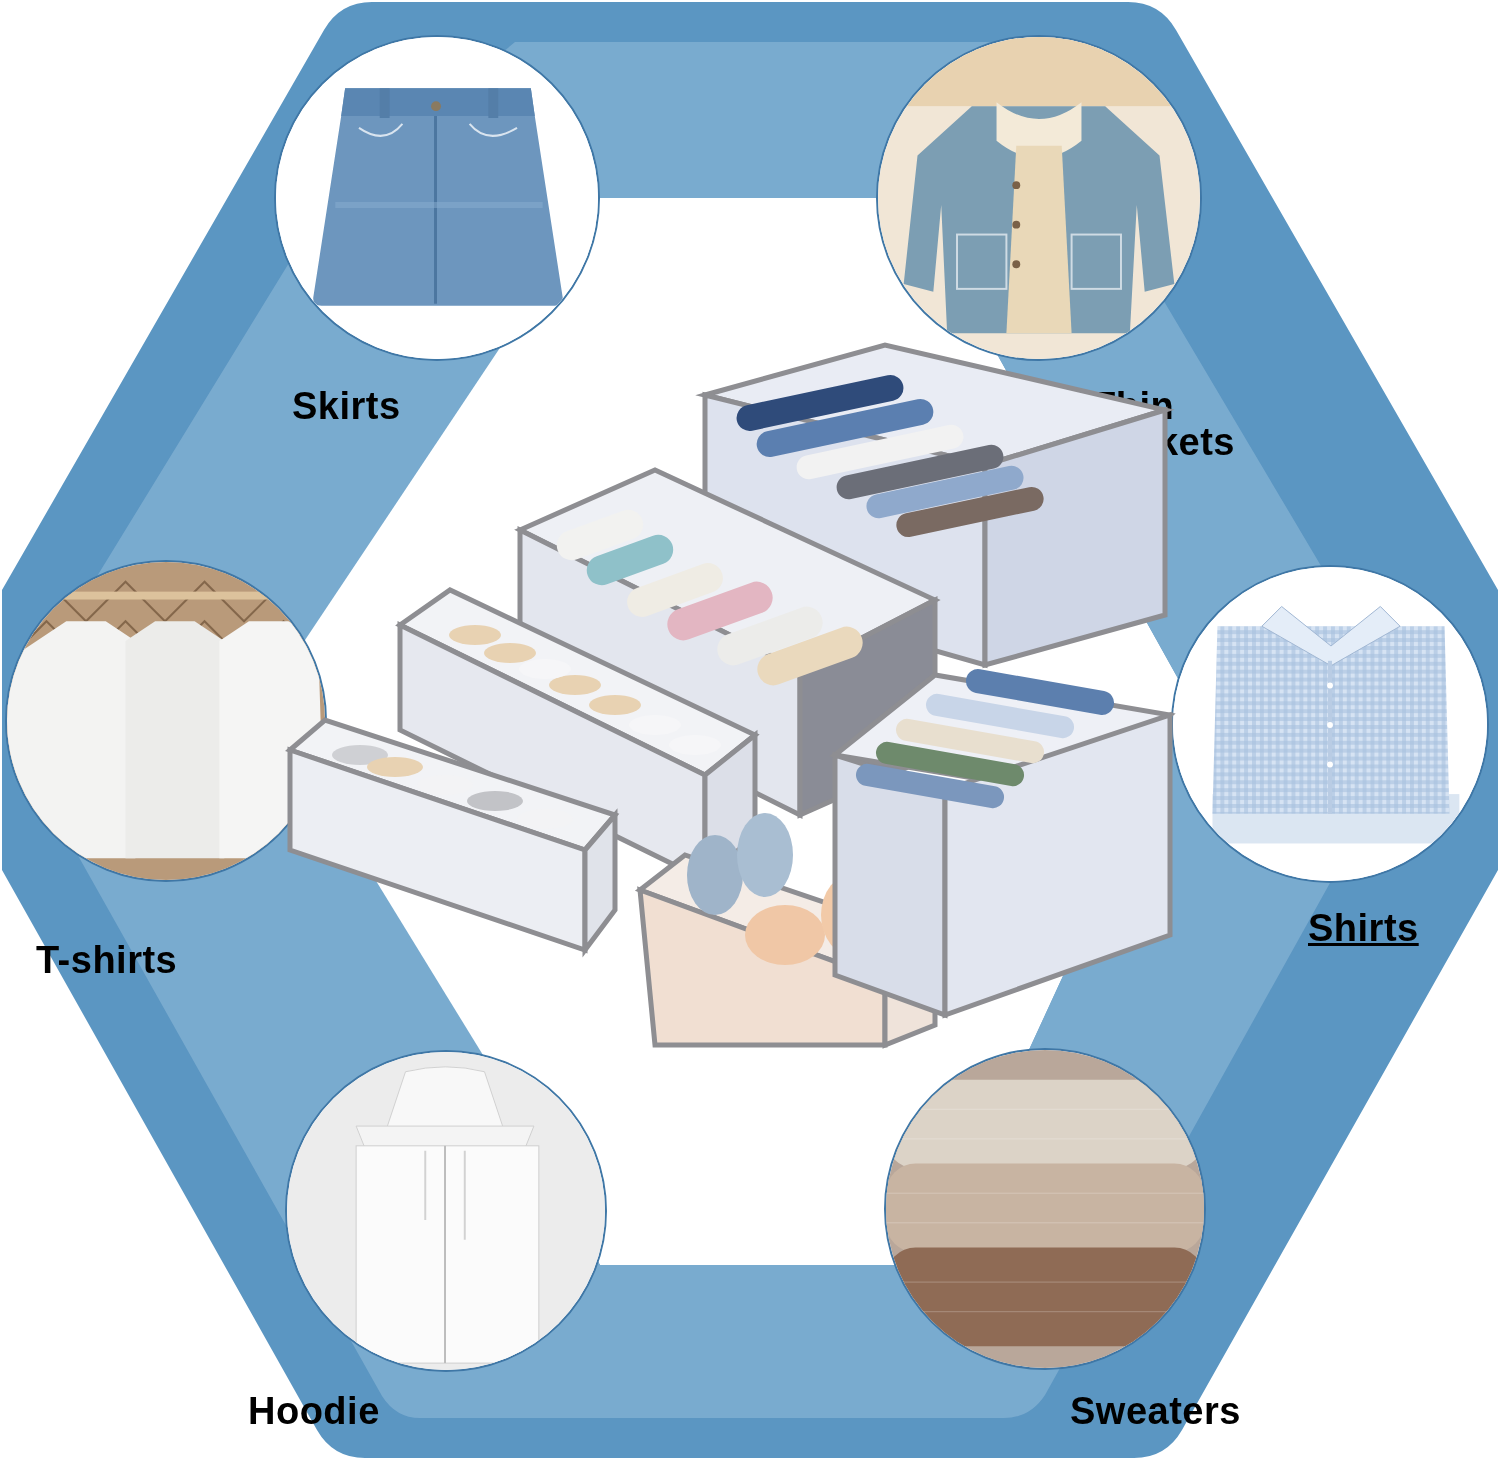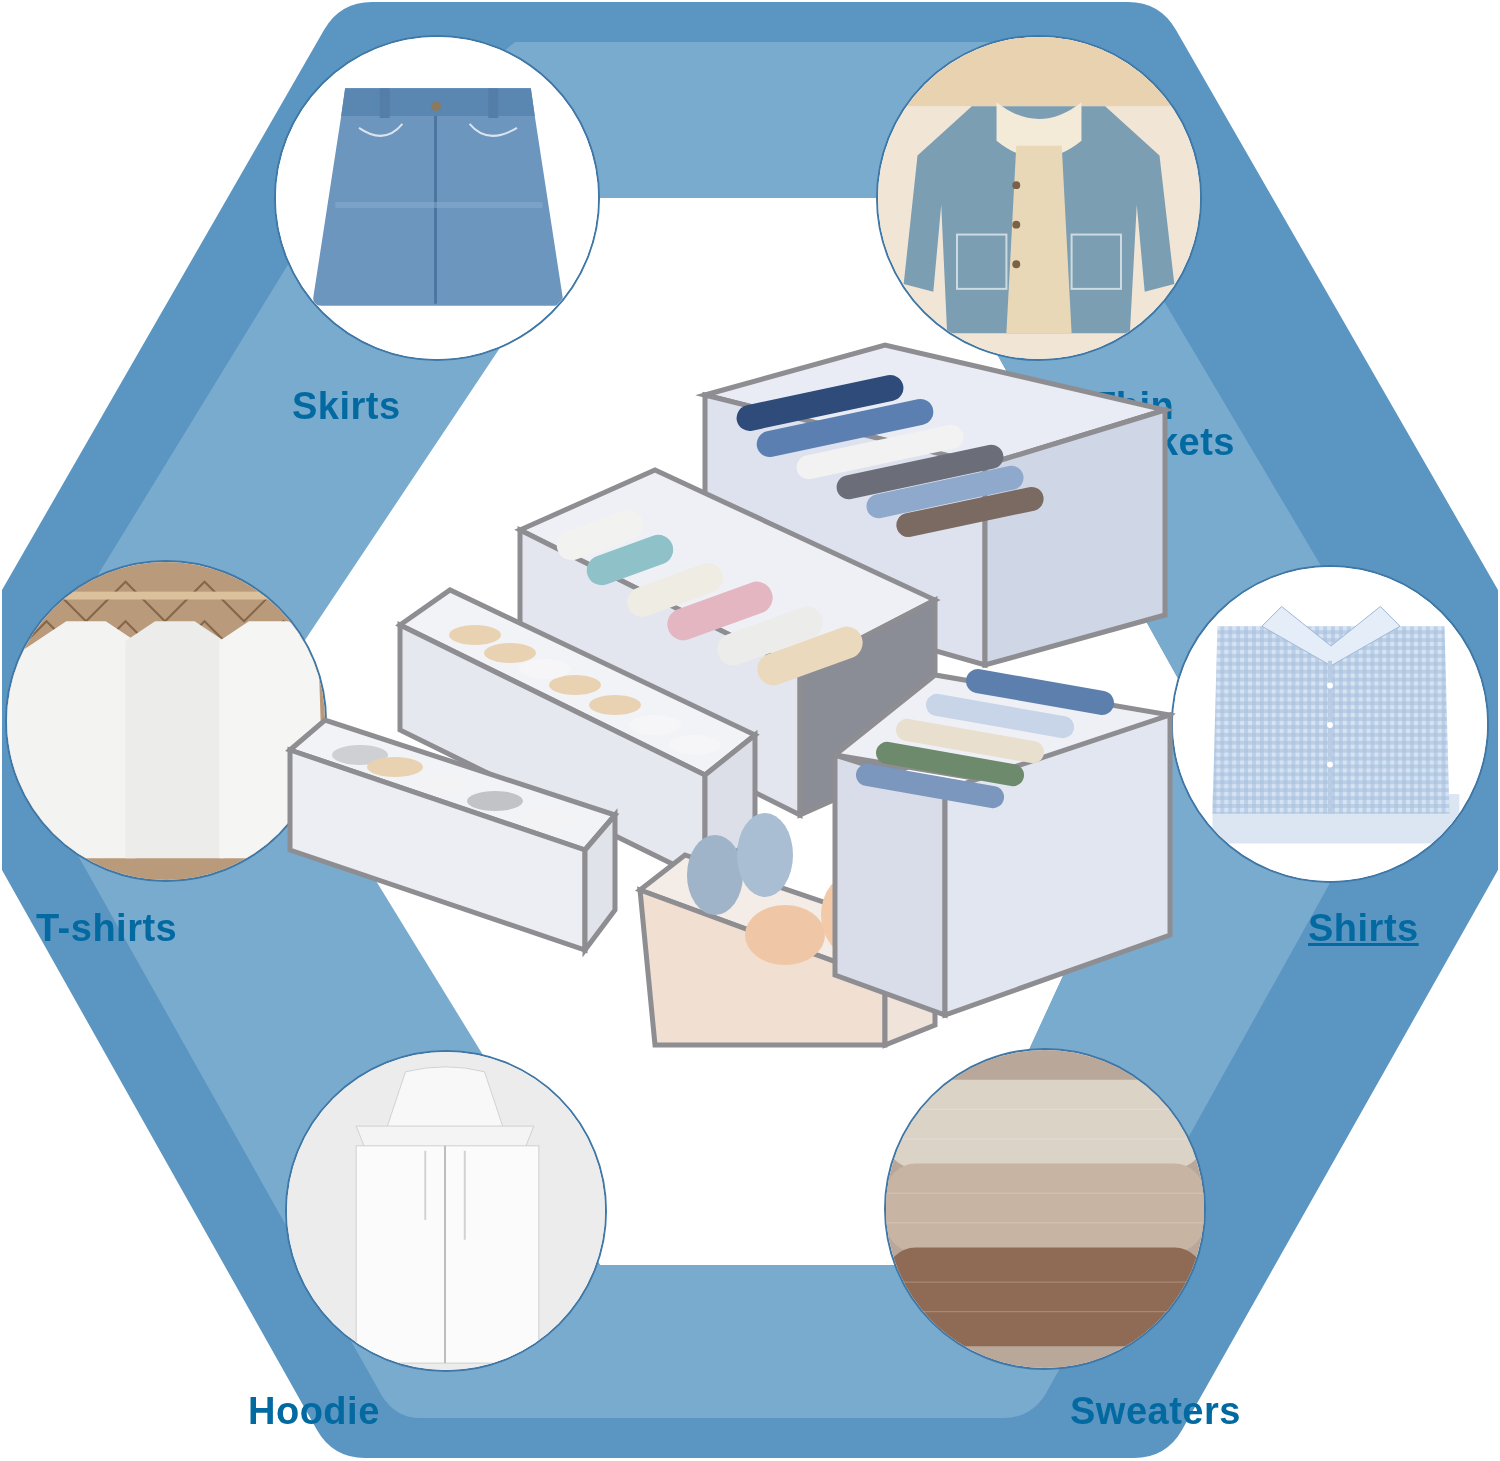--- a/index.html
+++ b/index.html
@@ -3,21 +3,21 @@
 <meta charset="utf-8">
 <style>
   html, body { margin: 0; padding: 0; background: #ffffff; }
   body { width: 1500px; height: 1461px; position: relative; overflow: hidden;
          font-family: "Liberation Sans", "DejaVu Sans", sans-serif; }
   .stage { position: absolute; left: 0; top: 0; width: 1500px; height: 1461px; }
   .hex-svg { position: absolute; left: 0; top: 0; }
   .photo { position: absolute; border-radius: 50%; overflow: hidden;
            border: 2px solid #3f77a6; background: #ffffff; box-sizing: border-box; }
   .photo svg { display: block; width: 100%; height: 100%; }
-  .label { position: absolute; color: #0369a1; font-weight: 700; font-size: 38px;
+  .label { position: absolute; color: #000000; font-weight: 700; font-size: 38px;
            letter-spacing: 0.5px; line-height: 36px; white-space: pre; }
   .boxes { position: absolute; left: 285px; top: 335px; width: 900px; height: 715px; }
 </style>
 </head>
 <body>
 
 <div class="stage">
 
   <svg class="hex-svg" width="1500" height="1461" viewBox="0 0 1500 1461">
 
@@ -69,21 +69,21 @@
       <g stroke="#6e5238" stroke-width="2" fill="none" opacity="0.7">
         <path d="M0 60 L40 20 L80 60 L120 20 L160 60 L200 20 L240 60 L280 20 L322 60"></path>
         <path d="M0 100 L40 60 L80 100 L120 60 L160 100 L200 60 L240 100 L280 60 L322 100"></path>
       </g>
       <rect x="30" y="30" width="270" height="8" fill="#dcc29c"></rect>
       <path d="M30 80 L60 60 L100 60 L130 80 L130 300 L0 300 L0 100 Z" fill="#f3f3f2"></path>
       <path d="M120 80 L150 60 L190 60 L220 80 L240 120 L220 300 L120 300 Z" fill="#ececea"></path>
       <path d="M215 80 L245 60 L285 60 L315 80 L322 300 L215 300 Z" fill="#f5f5f4"></path>
     </svg>
   </div>
-  <div class="label" style="left:36px; top:910px;text-align:right;">T-shirts</div>
+  <div class="label" style="left:36px; top:942px;text-align:right;">T-shirts</div>
 
   <div class="photo" style="left:1171px; top:565px; width:318px; height:318px;">
     <svg viewBox="0 0 318 318">
       <rect width="318" height="318" fill="#ffffff"></rect>
       <defs>
         <pattern id="gingham" width="8" height="8" patternUnits="userSpaceOnUse">
           <rect width="8" height="8" fill="#d6e3f3"></rect>
           <rect width="4" height="8" fill="#a9c1e0" opacity="0.6"></rect>
           <rect width="8" height="4" fill="#a9c1e0" opacity="0.6"></rect>
         </pattern>

